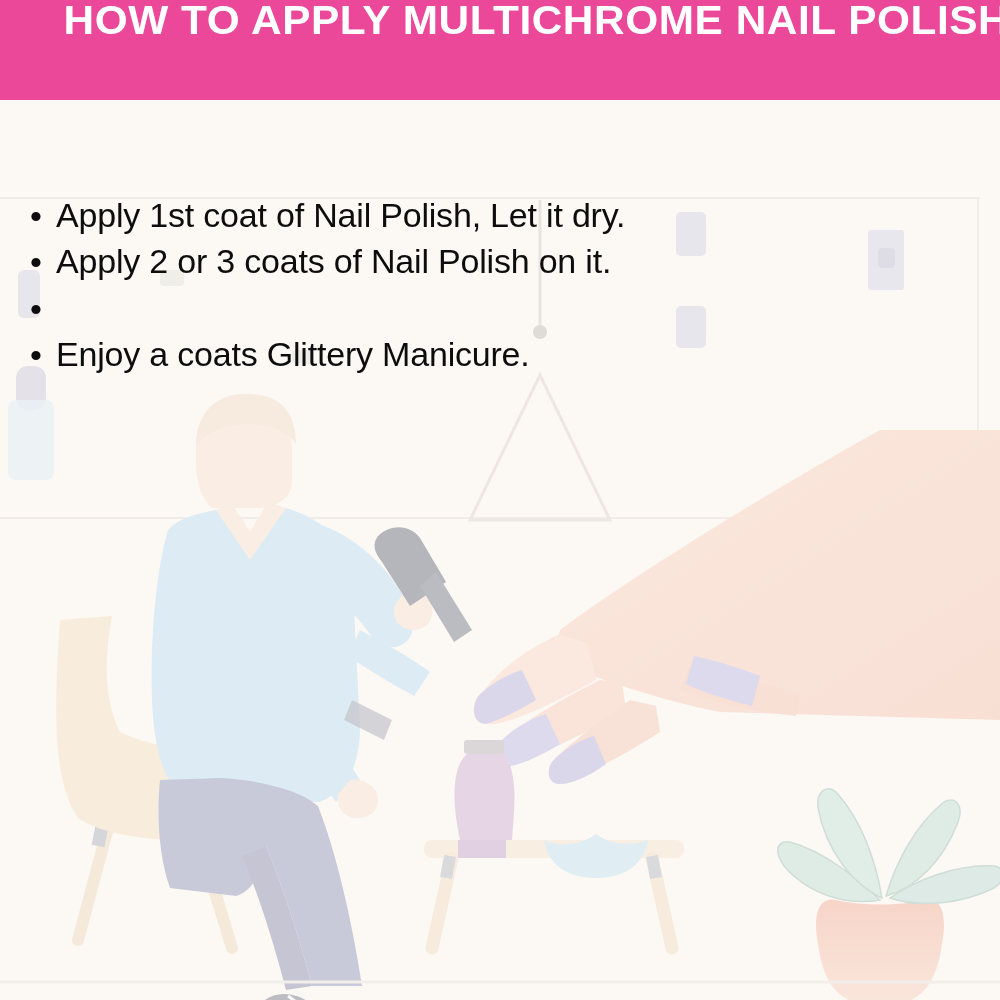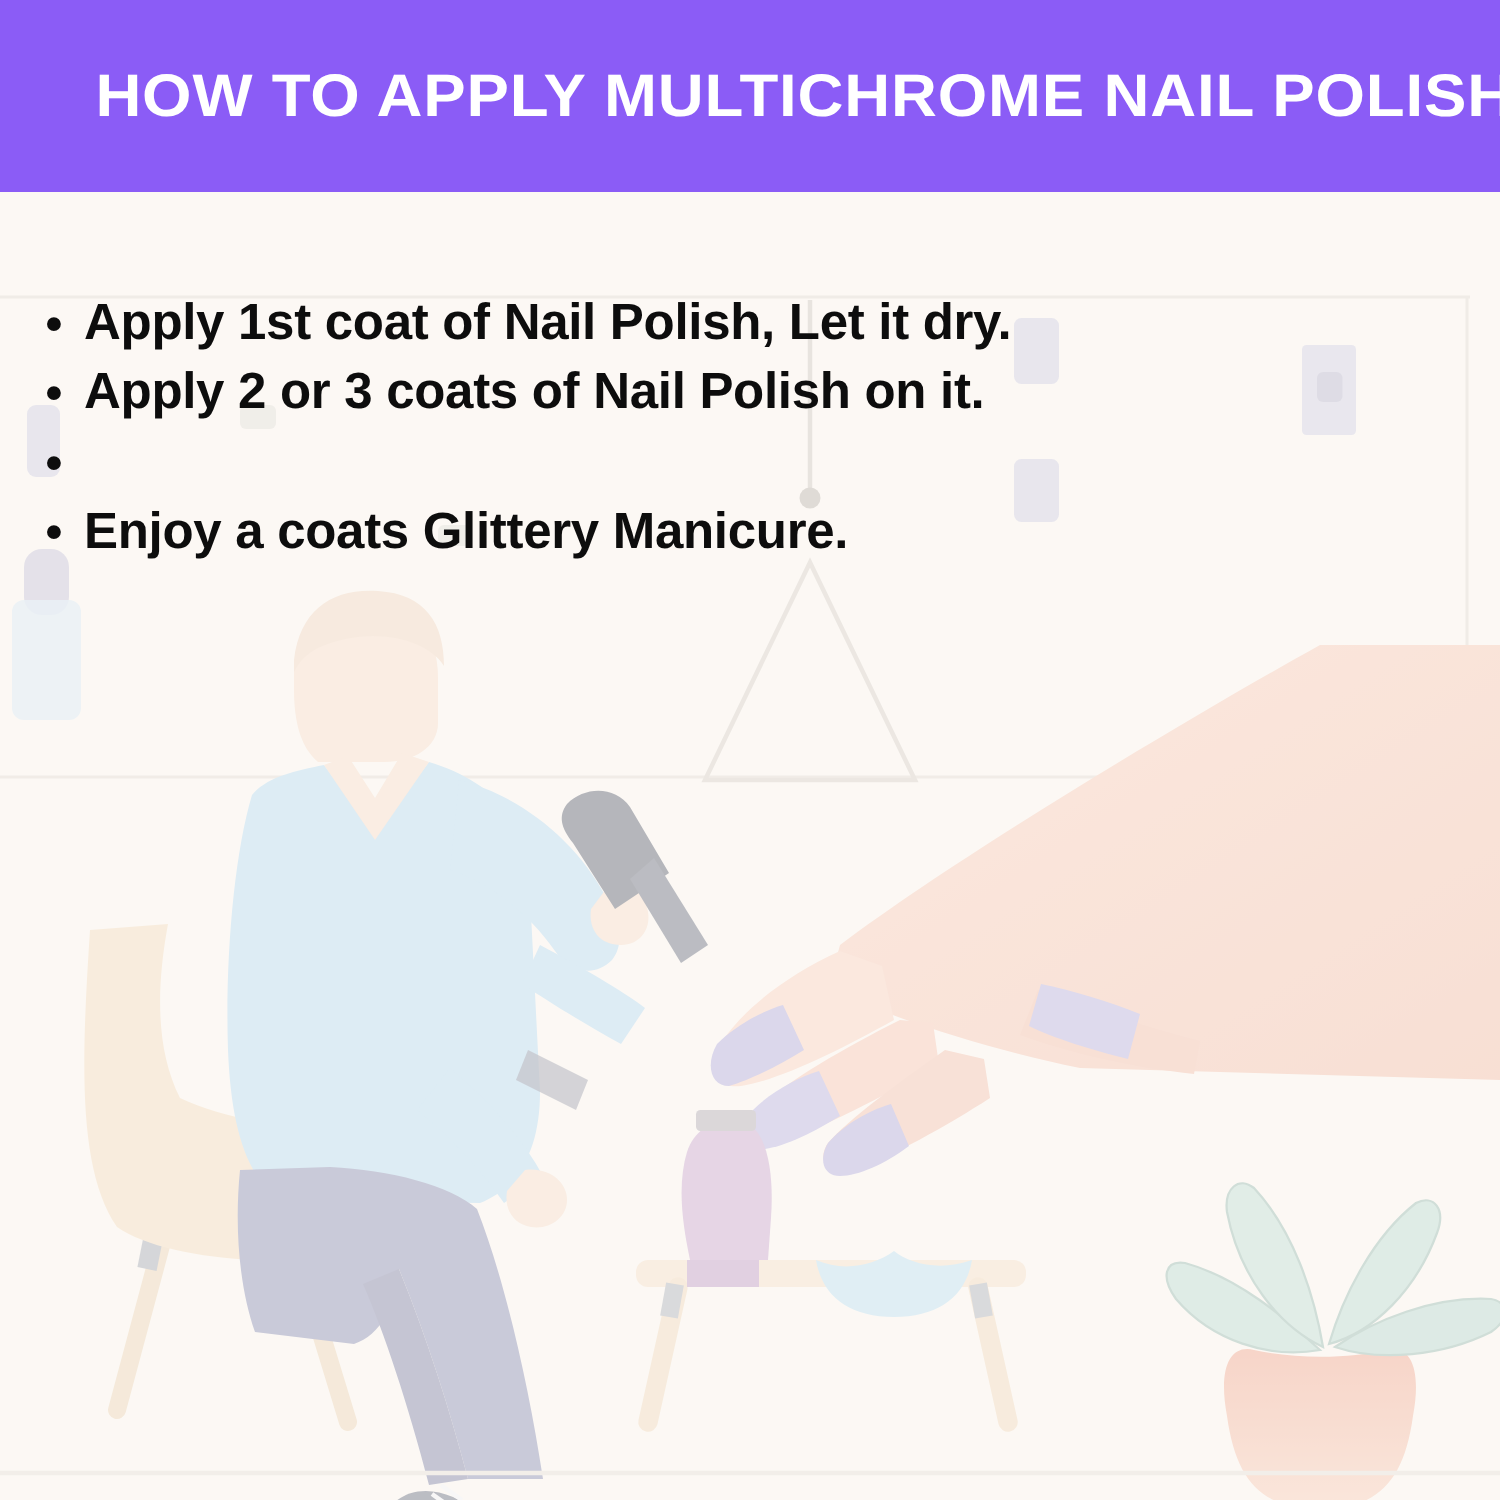--- a/index.html
+++ b/index.html
@@ -7,23 +7,23 @@
   body{
     width:1000px;height:1000px;
     font-family:"Liberation Sans","DejaVu Sans",sans-serif;
     background:#fdfbf8;
     overflow:hidden;
   }
   #canvas{position:relative;width:1000px;height:1000px;overflow:hidden;background:#fdfbf8;}
 
   
   #header-bar{
-    position:absolute;left:0;top:0;width:1000px;height:128px;
-    background:#8b5cf6;z-index:60;
-    display:flex;align-items:center;
+    position:absolute;left:0;top:0;width:1000px;height:100px;
+    background:#ec4899;z-index:60;
+    display:flex;
   }
   #header-title{
     color:#ffffff;
     font-family:"Liberation Sans","DejaVu Sans",sans-serif;
     font-weight:bold;
     font-size:40px;
     letter-spacing:0.5px;
     line-height:1;
     padding-left:60px;
     transform:scaleX(1.06);
@@ -56,21 +56,21 @@
     line-height:1.16;
     width:26px;
     flex:0 0 26px;
     text-align:left;
     padding-top:1px;
   }
   .bullet-text{
     color:#0d0d0d;
     font-size:34px;
     line-height:1.16;
-    font-weight:bold;
+    font-weight:normal;
     letter-spacing:-0.2px;
     max-width:760px;
   }
   .bullet-row.wrap .bullet-text{max-width:720px;}
 </style>
 </head>
 <body>
 
 <div id="canvas">
 

